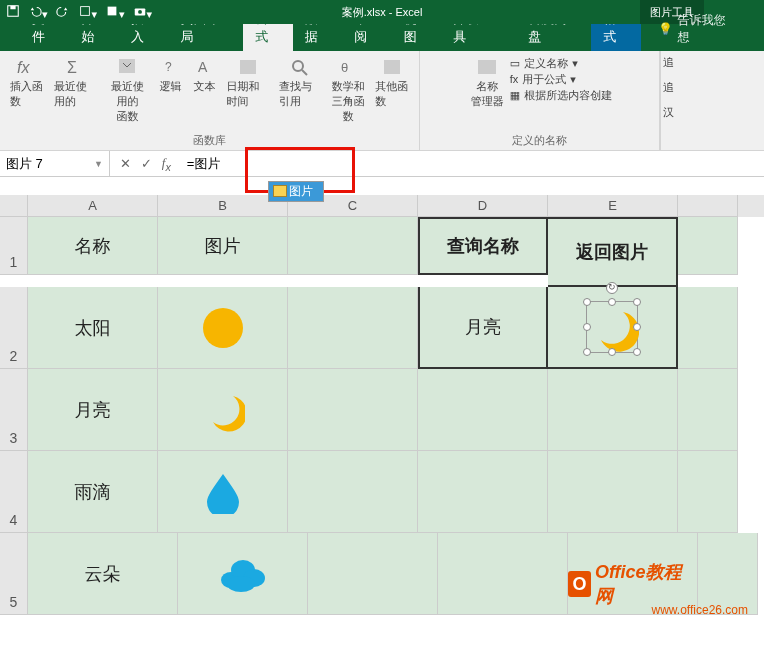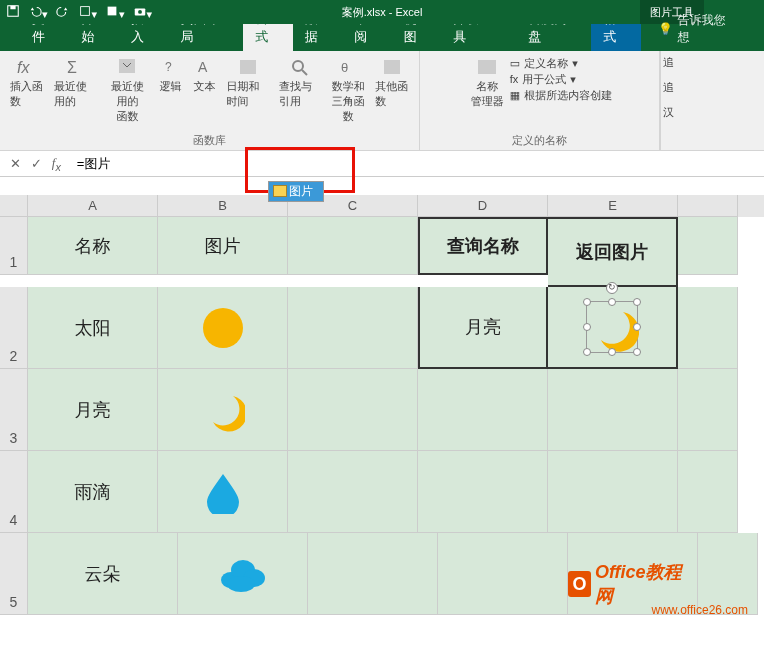--- a/index.html
+++ b/index.html
@@ -204,20 +204,24 @@
   </div>
 
   <div class="rlast-stub">
     <span>追</span>
     <span>追</span>
     <span>汉</span>
   </div>
 </div>
 
 <div class="fbar">
+  <div class="namebox">
+    <span>图片 7</span>
+      <span class="dd">▼</span>
+  </div>
   <div class="fbar-btns">
     <span>✕</span>
     <span>✓</span>
     <span class="fbar-fx">f<sub>x</sub></span>
   </div>
   <div class="formula-input">=图片</div>
   <div class="red-box"></div>
   <div class="name-popup">
     <div class="tag">图片</div>
   </div>

